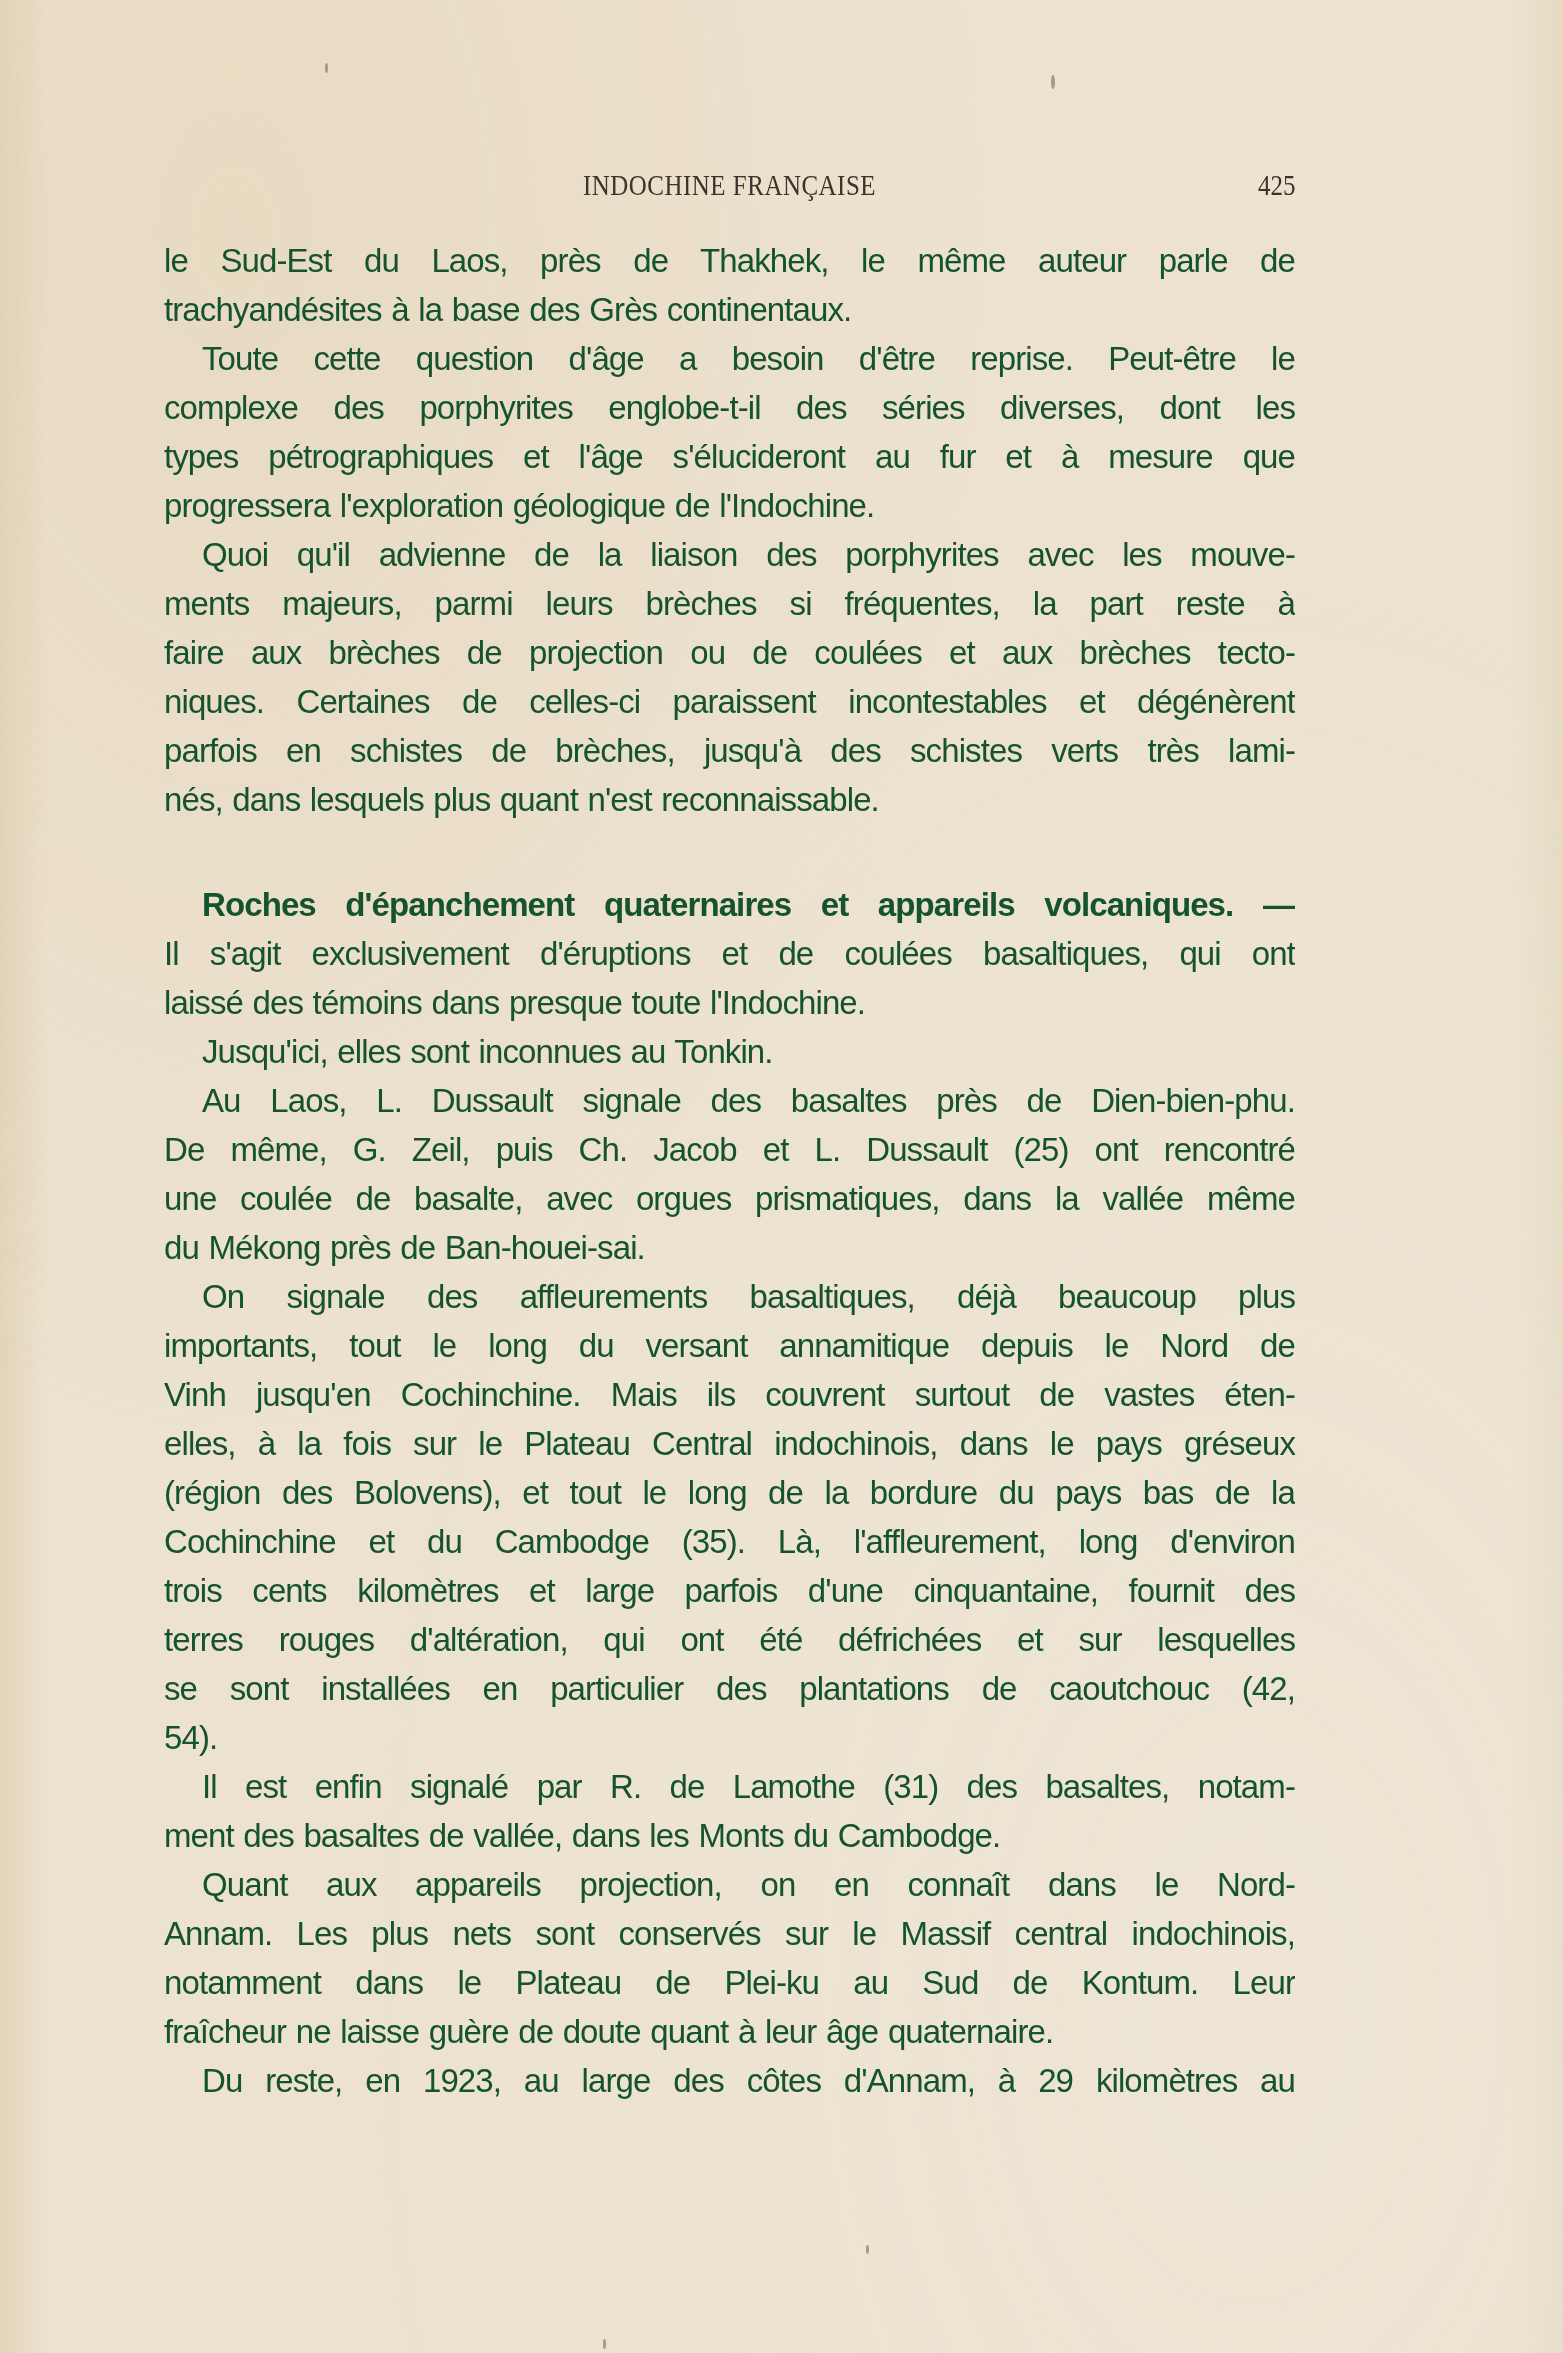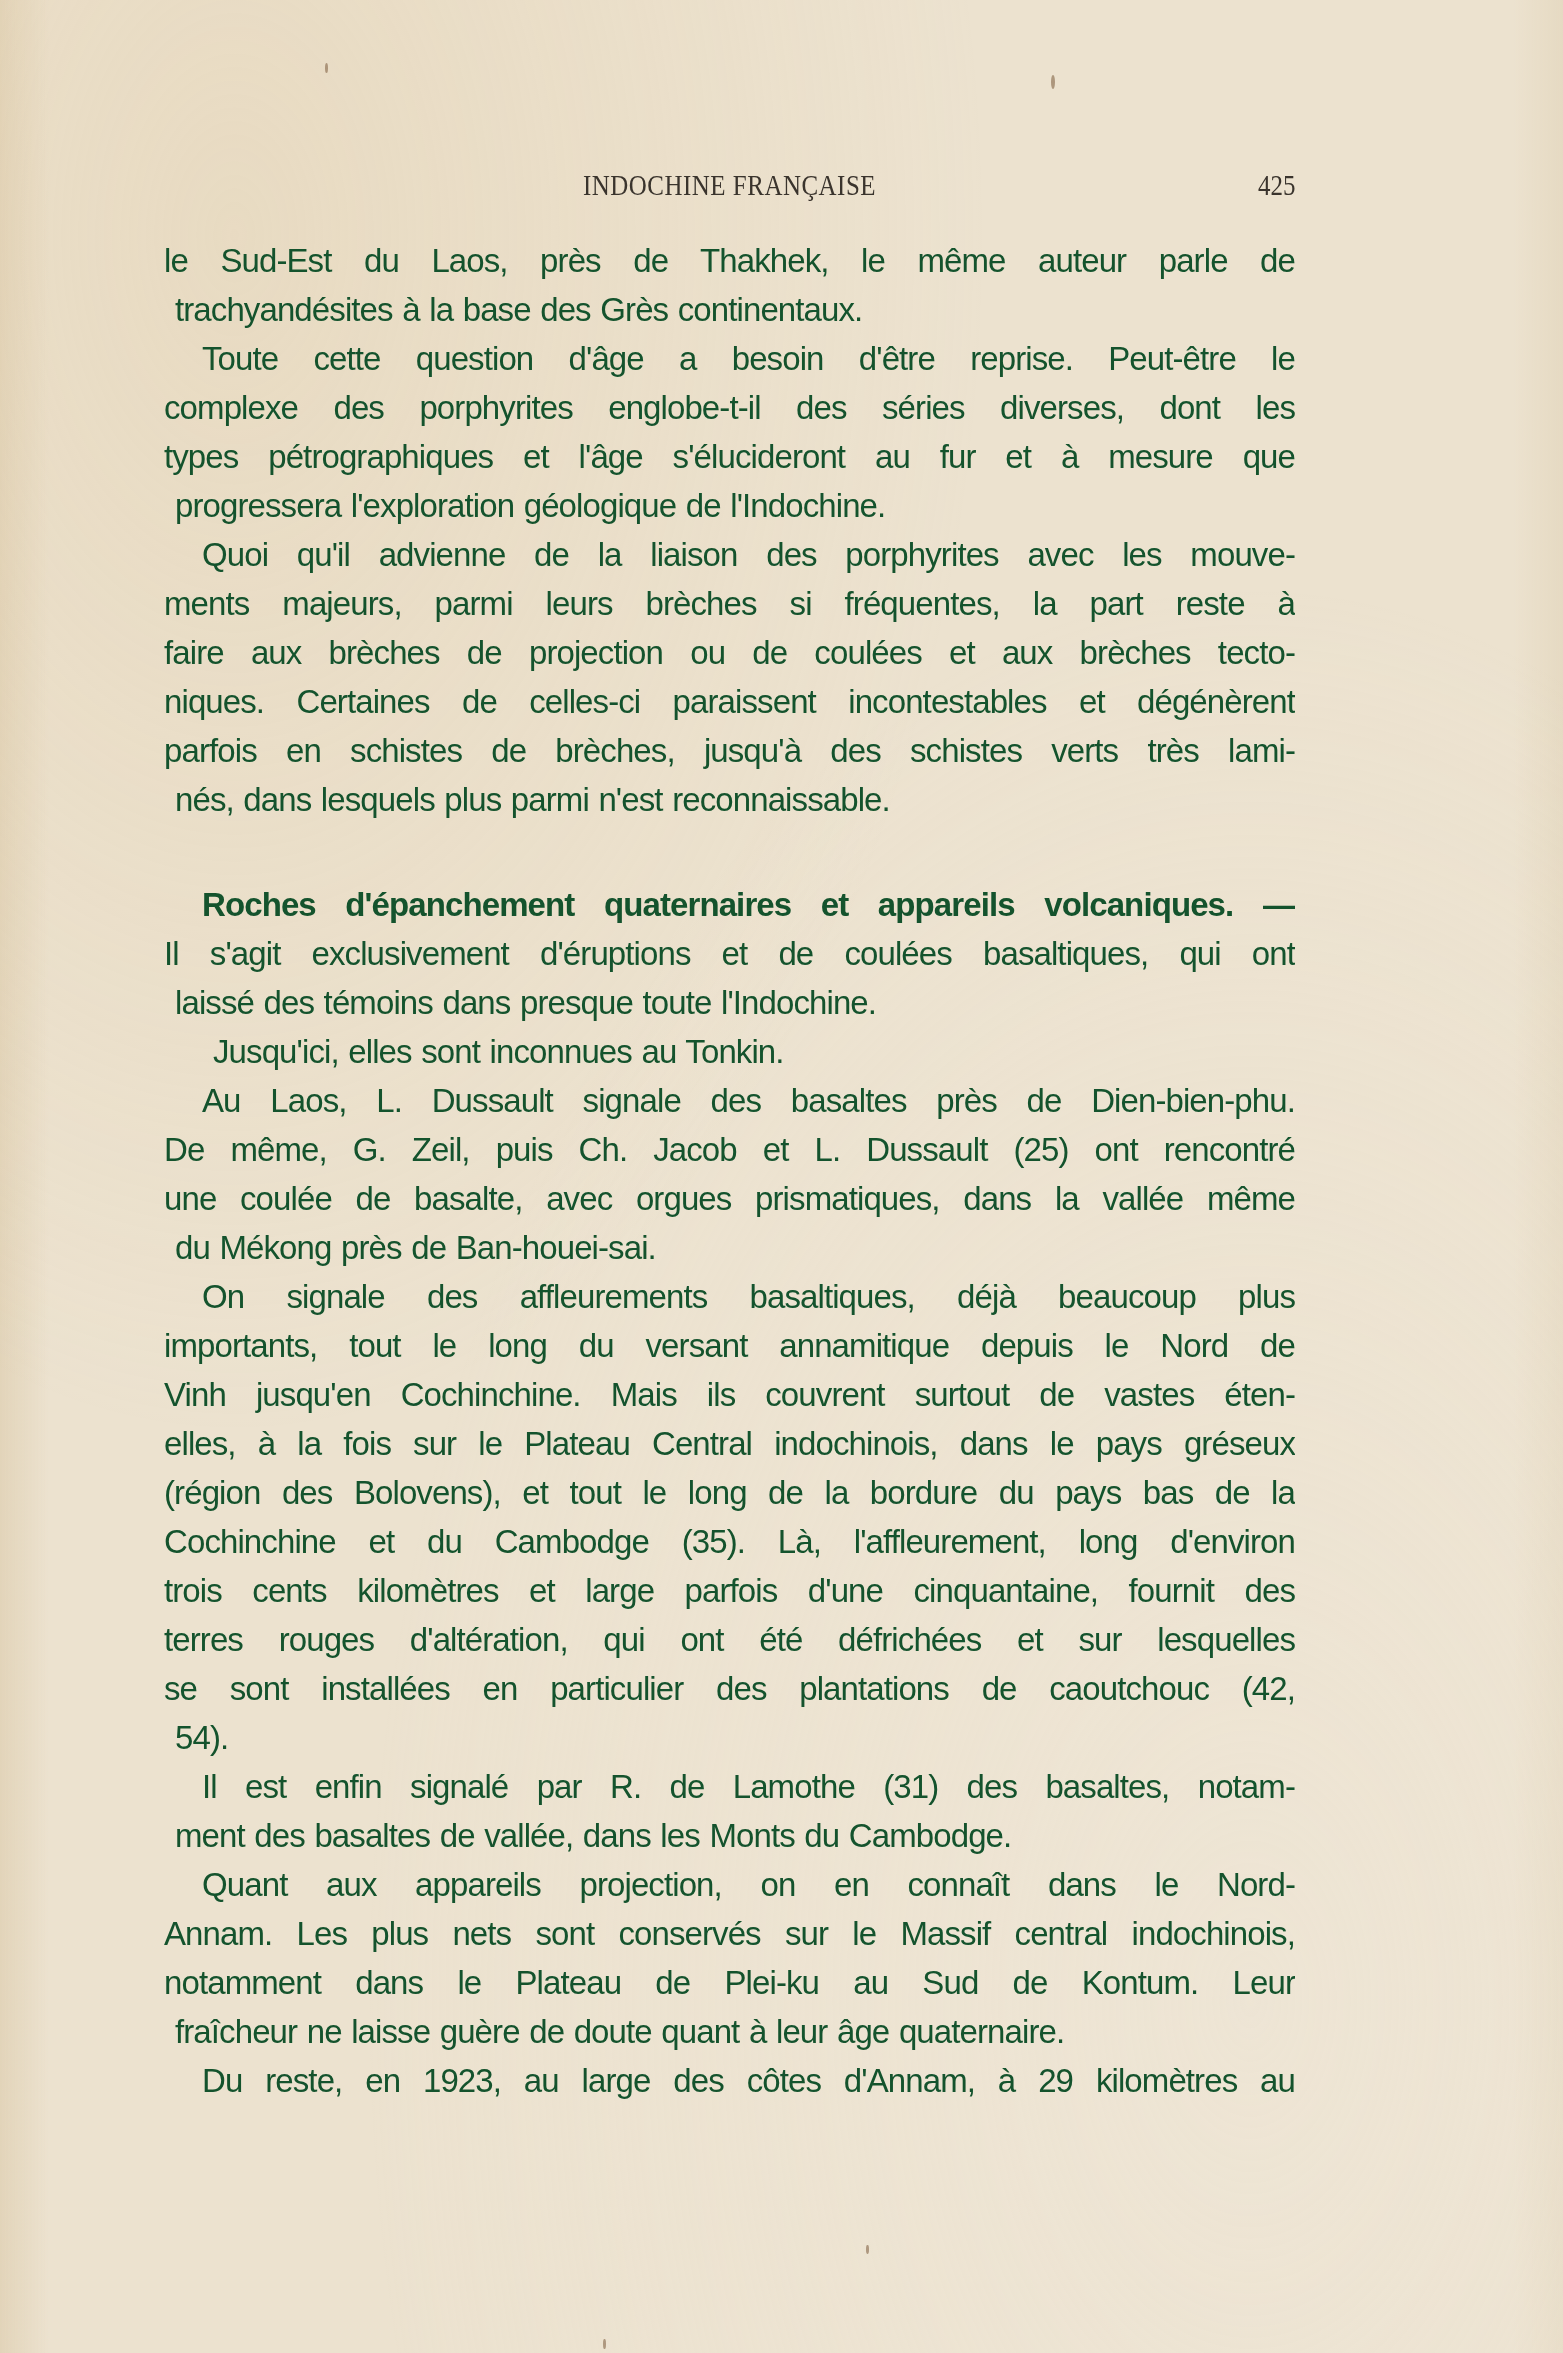--- a/index.html
+++ b/index.html
@@ -70,21 +70,20 @@
       text-align-last: justify;
       font-family: Liberation Sans, sans-serif;
       font-stretch: condensed;
       color: #14532d;
       letter-spacing: -0.9px;
       word-spacing: 1.3px;
       overflow: hidden;
     }
     .line.last {
       text-align-last: left;
-      margin-left: 11px;
     }
     .line.indent {
       padding-left: 38px;
     }
     .line .heading-run {
       font-weight: bold;
       margin-top: 31px;
     }
     .gap {
       height: 56px;
@@ -124,21 +123,21 @@
       <span class="line">types pétrographiques et l'âge s'élucideront au fur et à mesure que</span>
       <span class="line last">progressera l'exploration géologique de l'Indochine.</span>
     </div>
 
     <div>
       <span class="line indent">Quoi qu'il advienne de la liaison des porphyrites avec les mouve-</span>
       <span class="line">ments majeurs, parmi leurs brèches si fréquentes, la part reste à</span>
       <span class="line">faire aux brèches de projection ou de coulées et aux brèches tecto-</span>
       <span class="line">niques. Certaines de celles-ci paraissent incontestables et dégénèrent</span>
       <span class="line">parfois en schistes de brèches, jusqu'à des schistes verts très lami-</span>
-      <span class="line last">nés, dans lesquels plus parmi n'est reconnaissable.</span>
+      <span class="line last">nés, dans lesquels plus quant n'est reconnaissable.</span>
     </div>
 
     <div class="gap"></div>
 
     <div>
       <span class="line indent"><span class="heading-run">Roches d'épanchement quaternaires et appareils volcaniques. —</span></span>
       <span class="line">Il s'agit exclusivement d'éruptions et de coulées basaltiques, qui ont</span>
       <span class="line last">laissé des témoins dans presque toute l'Indochine.</span>
 
       <div>

